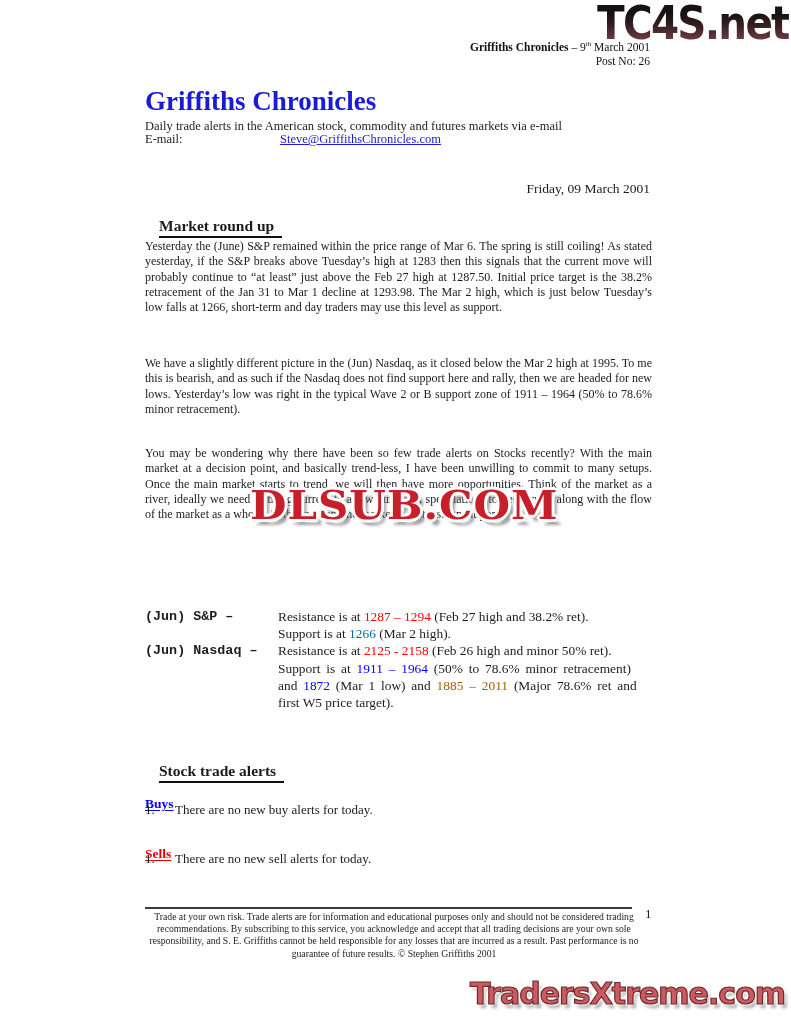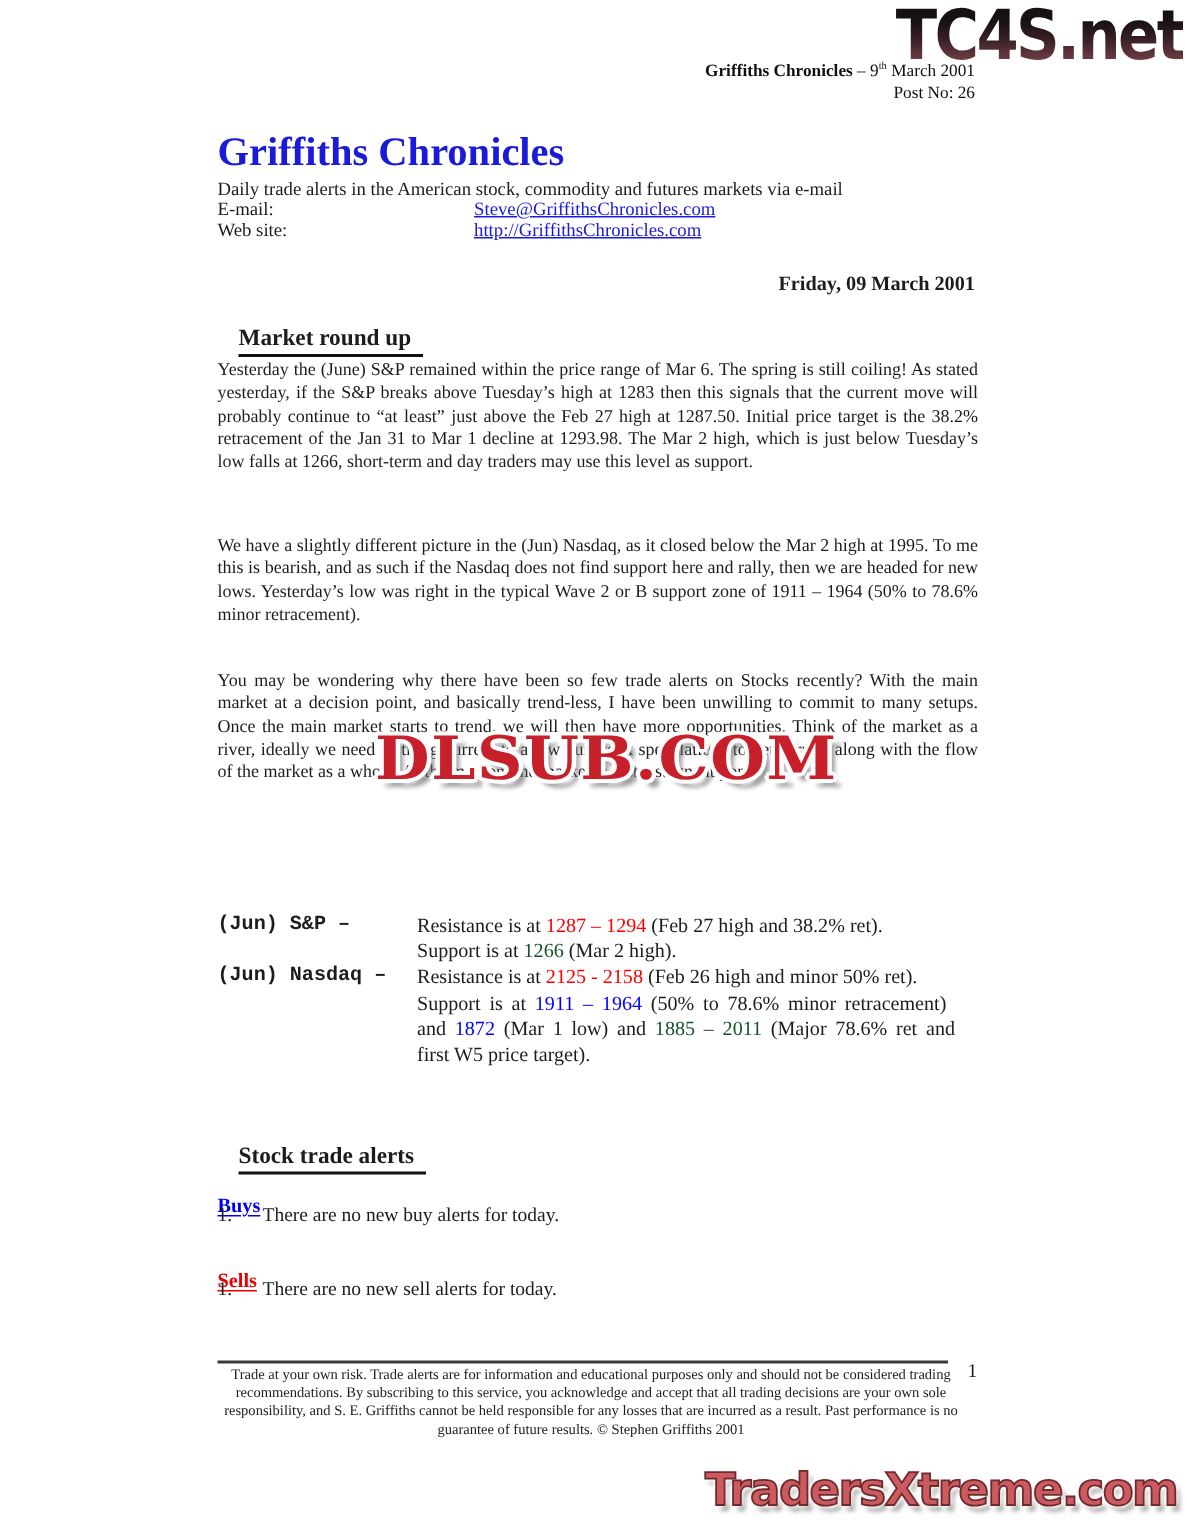--- a/index.html
+++ b/index.html
@@ -41,24 +41,24 @@
     font-size:11.5px; line-height:14.5px; color:#111;margin-left:32px;}
   .running-header .b{font-weight:bold;}
   .running-header sup{font-size:7px;}
 
   
   .masthead{position:absolute; left:145px; top:86px; width:507px;}
   .nl-title{margin:0; font-size:27px; line-height:30px; font-weight:bold; color:#1a1ad9;}
   .tagline{font-size:12.5px; line-height:14px; margin-top:3px;}
   .contact-row{display:flex; font-size:12.5px; line-height:13.5px;}
   .contact-label{width:135px; flex:none;}
-  .link{color:#1a1ad9; text-decoration:underline; cursor:pointer;margin-left:36px;}
+  .link{color:#1a1ad9; text-decoration:underline; cursor:pointer;}
 
   
-  .date-heading{position:absolute; top:181px; right:141px; font-weight:bold; font-size:13.5px;}
+  .date-heading{position:absolute; top:181px; right:141px; font-weight:normal; font-size:13.5px;}
   .section-heading{position:absolute; left:145px; margin:14px; font-size:15.5px; font-weight:bold;
     display:inline-block; border-bottom:2px solid #111; padding:0 8px 1px 0;}
   .market-heading{top:203px;}
   .alerts-heading{top:748px;}
 
   
   .body-p{position:absolute; left:145px; width:507px; margin:0;
     font-size:12px; line-height:15.25px; text-align:justify;}
   .p1{top:239px;} .p2{top:356px;} .p3{top:446px;}
 
@@ -96,55 +96,51 @@
     <div>Post No: 26</div>
   </div>
 
   <div class="masthead">
     <h1 class="nl-title">Griffiths Chronicles</h1>
     <div class="tagline">Daily trade alerts in the American stock, commodity and futures markets via e-mail</div>
     <div class="contact-row">
       <span class="contact-label">E-mail:</span>
       <a class="link">Steve@GriffithsChronicles.com</a>
     </div>
-    <div class="contact-row">
-      <span class="contact-label">Web site:</span>
-      <a class="link">http://GriffithsChronicles.com</a>
-    </div>
   </div>
 
   <div class="date-heading">Friday, 09 March 2001</div>
 
   <h2 class="section-heading market-heading">Market round up</h2>
   <p class="body-p p1">Yesterday the (June) S&amp;P remained within the price range of Mar 6. The spring is still coiling! As stated yesterday, if the S&amp;P breaks above Tuesday’s high at 1283 then this signals that the current move will probably continue to “at least” just above the Feb 27 high at 1287.50. Initial price target is the 38.2% retracement of the Jan 31 to Mar 1 decline at 1293.98. The Mar 2 high, which is just below Tuesday’s low falls at 1266, short-term and day traders may use this level as support.</p>
   <p class="body-p p2">We have a slightly different picture in the (Jun) Nasdaq, as it closed below the Mar 2 high at 1995. To me this is bearish, and as such if the Nasdaq does not find support here and rally, then we are headed for new lows. Yesterday’s low was right in the typical Wave 2 or B support zone of 1911 – 1964 (50% to 78.6% minor retracement).</p>
   <p class="body-p p3">You may be wondering why there have been so few trade alerts on Stocks recently? With the main market at a decision point, and basically trend-less, I have been unwilling to commit to many setups. Once the main market starts to trend, we will then have more opportunities. Think of the market as a river, ideally we need a strong current to allow our stock speculations to get carried along with the flow of the market as a whole. At the moment the market is just a stagnant pond!</p>
 
   <div class="wm wm-mid">DLSUB.COM</div>
 
   <div class="levels" id="levels">
       <div class="level-row">
         <span class="level-label">(Jun) S&amp;P –</span>
         <span class="level-text"><span>Resistance is at </span><span style="color: rgb(255, 0, 0);">1287 – 1294</span><span> (Feb 27 high and 38.2% ret).</span></span>
       </div>
       <div class="level-row">
         <span class="level-label"></span>
-        <span class="level-text"><span>Support is at </span><span style="color: #14532d;">1266</span><span> (Mar 2 high).</span></span>
+        <span class="level-text"><span>Support is at </span><span style="color: #0369a1;">1266</span><span> (Mar 2 high).</span></span>
       </div>
       <div class="level-row">
         <span class="level-label">(Jun) Nasdaq –</span>
         <span class="level-text"><span>Resistance is at </span><span style="color: rgb(255, 0, 0);">2125 - 2158</span><span> (Feb 26 high and minor 50% ret).</span></span>
       </div>
       <div class="level-row spread">
         <span class="level-label"></span>
         <span class="level-text"><span>Support is at  </span><span style="color: rgb(0, 0, 255); text-align: right;">1911 – 1964</span><span> (50% to 78.6% minor retracement)</span></span>
       </div>
       <div class="level-row spread">
         <span class="level-label"></span>
-        <span class="level-text"><span>and </span><span style="color: rgb(0, 0, 255);">1872</span><span> (Mar 1 low) and </span><span style="color: #14532d;">1885 – 2011</span><span> (Major 78.6% ret and</span></span>
+        <span class="level-text"><span>and </span><span style="color: rgb(0, 0, 255);">1872</span><span> (Mar 1 low) and </span><span style="color: #a16207;">1885 – 2011</span><span> (Major 78.6% ret and</span></span>
       </div>
       <div class="level-row">
         <span class="level-label"></span>
         <span class="level-text"><span>first W5 price target).</span></span>
       </div>
     </div>
 
   <h2 class="section-heading alerts-heading">Stock trade alerts</h2>
 
   <div class="alert-label buys-label">Buys</div>

